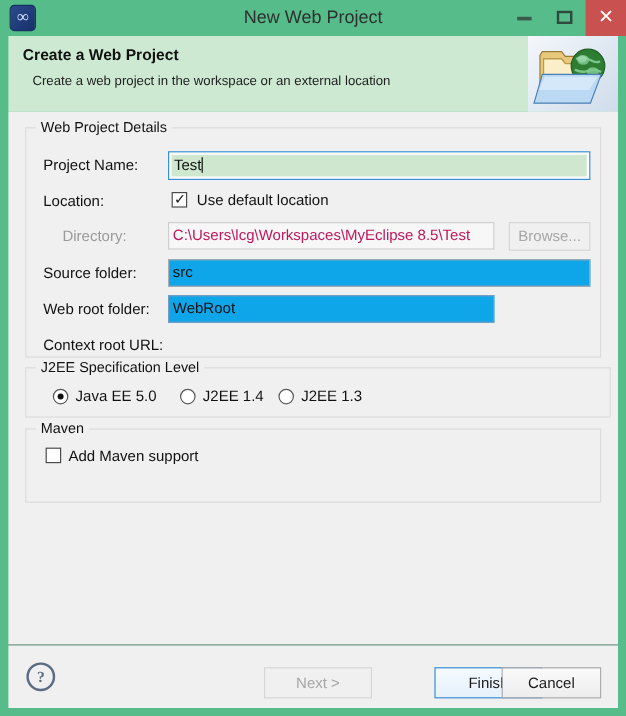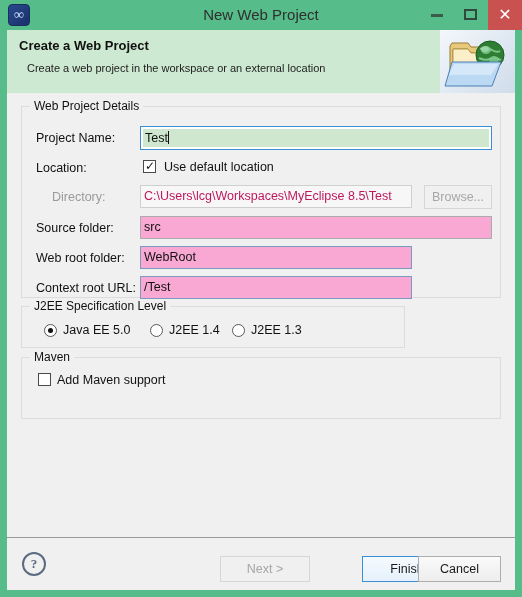--- a/index.html
+++ b/index.html
@@ -188,21 +188,21 @@
     position: absolute;
     font-size: 12.5px;
     color: #111111;
     white-space: nowrap;
   }
   .fldlabel.disabled { color: #9a9a9a; }
 
   .tbox {
     position: absolute;
     border: 1px solid #7A9BC0;
-    background: #f9a8d4;
+    background: #0ea5e9;
     box-sizing: border-box;
     font-family: "Liberation Sans", sans-serif;
     font-size: 12.5px;
     color: #111111;
     padding: 0 3px;
     line-height: 20px;
     white-space: nowrap;
     overflow: hidden;
   }
   .tbox.plain { border-color: #ABABAB; }
@@ -423,26 +423,23 @@
       <div class="tbox plain" style="left:118px; top:109px; width:352px; height:23px;">
         <span>src</span>
       </div>
 
       <span class="fldlabel" style="left:14px; top:144px;">Web root folder:</span>
       <div class="tbox" style="left:118px; top:139px; width:272px; height:23px;">
         <span>WebRoot</span>
       </div>
 
       <span class="fldlabel" style="left:14px; top:174px;">Context root URL:</span>
-      <div class="tbox" style="left:118px; top:169px; width:272px; height:23px;">
-        <span>/Test</span>
-      </div>
-    </div>
-
-    <div class="group" style="left:14px; top:213px; width:384px; height:42px;">
+    </div>
+
+    <div class="group" style="left:14px; top:213px; width:488px; height:42px;">
       <span class="legend">J2EE Specification Level</span>
 
       <div class="radio" style="left:22px; top:17px;">
         <span class="dot"></span>
       </div>
       <span class="rlabel" style="left:41px; top:16px;">Java EE 5.0</span>
 
       <div class="radio" style="left:128px; top:17px;"></div>
       <span class="rlabel" style="left:147px; top:16px;">J2EE 1.4</span>
 

